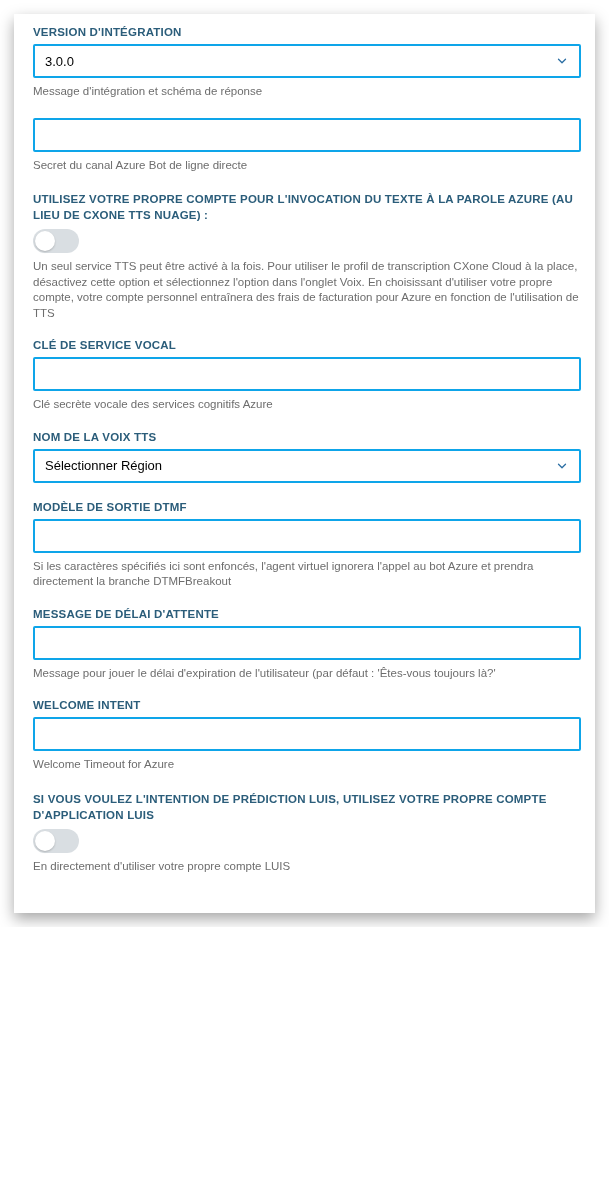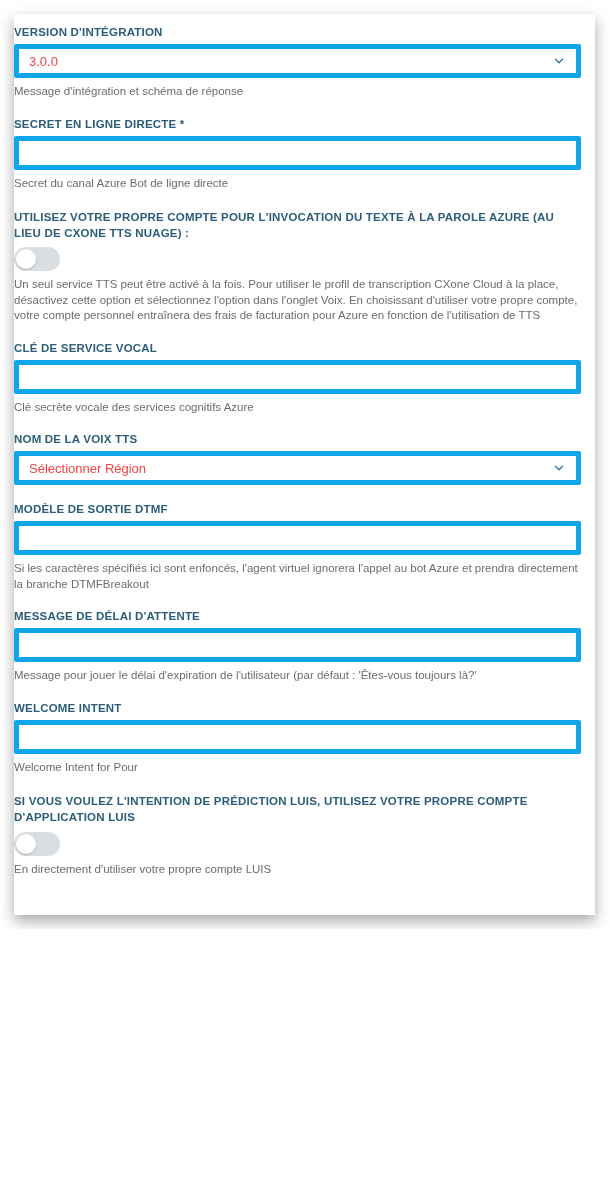--- a/index.html
+++ b/index.html
@@ -6,42 +6,42 @@
   body {
     font-family: Arial, Helvetica, sans-serif;
     background: #ffffff;
     width: 609px;
     padding: 14px;
     color: #444;
   }
   .form-panel {
     background: #fff;
     box-shadow: 0 6px 14px rgba(0,0,0,0.35);
-    padding: 12px 14px 18px 0;
+    padding: 12px 14px 18px 19px;
     width: 100%;
   }
   .field {
     margin-bottom: 18px;
   }
   .field-label {
     font-size: 11.5px;
     font-weight: 700;
     color: #2b5d7a;
     letter-spacing: 0.2px;
     margin-bottom: 6px;
     text-transform: uppercase;
   }
   .field-input, .field-select {
     width: 100%;
-    border: 5px solid #0ea5e9;
+    border: 2px solid #0ea5e9;
     border-radius: 2px;
     height: 34px;
     padding: 6px 10px;
     font-size: 13px;
-    color: #ef4444;
+    color: #000000;
     background: #fff;
     position: relative;
   }
   .field-select {
     display: flex;
     align-items: center;
     justify-content: space-between;
     cursor: pointer;
   }
   .field-select .sel-text {
@@ -92,21 +92,20 @@
       <span class="chevron">
         <svg viewBox="0 0 24 24" width="14" height="14">
             <path d="M6 9l6 6 6-6" fill="none" stroke="#2b6ea3" stroke-width="2.2" stroke-linecap="round" stroke-linejoin="round"></path>
           </svg>
       </span>
     </div>
     <div class="field-help">Message d'intégration et schéma de réponse</div>
   </div>
 
   <div class="field">
-    <div class="field-label">SECRET EN LIGNE DIRECTE *</div>
     <input class="field-input" type="text" value="" style="">
     <div class="field-help">Secret du canal Azure Bot de ligne directe</div>
   </div>
 
   <div class="field">
     <div class="field-label" style="line-height:1.4">UTILISEZ VOTRE PROPRE COMPTE POUR L'INVOCATION DU TEXTE À LA PAROLE AZURE (AU LIEU DE CXONE TTS NUAGE) :</div>
     <div class="toggle">
       <div class="toggle-knob"></div>
     </div>
     <div class="field-help">Un seul service TTS peut être activé à la fois. Pour utiliser le profil de transcription CXone Cloud à la place, désactivez cette option et sélectionnez l'option dans l'onglet Voix. En choisissant d'utiliser votre propre compte, votre compte personnel entraînera des frais de facturation pour Azure en fonction de l'utilisation de TTS</div>
@@ -139,21 +138,21 @@
 
   <div class="field">
     <div class="field-label">MESSAGE DE DÉLAI D'ATTENTE</div>
     <input class="field-input" type="text" value="" style="">
     <div class="field-help">Message pour jouer le délai d'expiration de l'utilisateur (par défaut : 'Êtes-vous toujours là?'</div>
   </div>
 
   <div class="field">
     <div class="field-label">WELCOME INTENT</div>
     <input class="field-input" type="text" value="" style="">
-    <div class="field-help">Welcome Intent for Pour</div>
+    <div class="field-help">Welcome Timeout for Azure</div>
   </div>
 
 
   <div class="field" style="margin-bottom:20px">
     <div class="field-label" style="line-height:1.4">SI VOUS VOULEZ L'INTENTION DE PRÉDICTION LUIS, UTILISEZ VOTRE PROPRE COMPTE D'APPLICATION LUIS</div>
     <div class="toggle">
       <div class="toggle-knob"></div>
     </div>
     <div class="field-help">En directement d'utiliser votre propre compte LUIS</div>
   </div>

